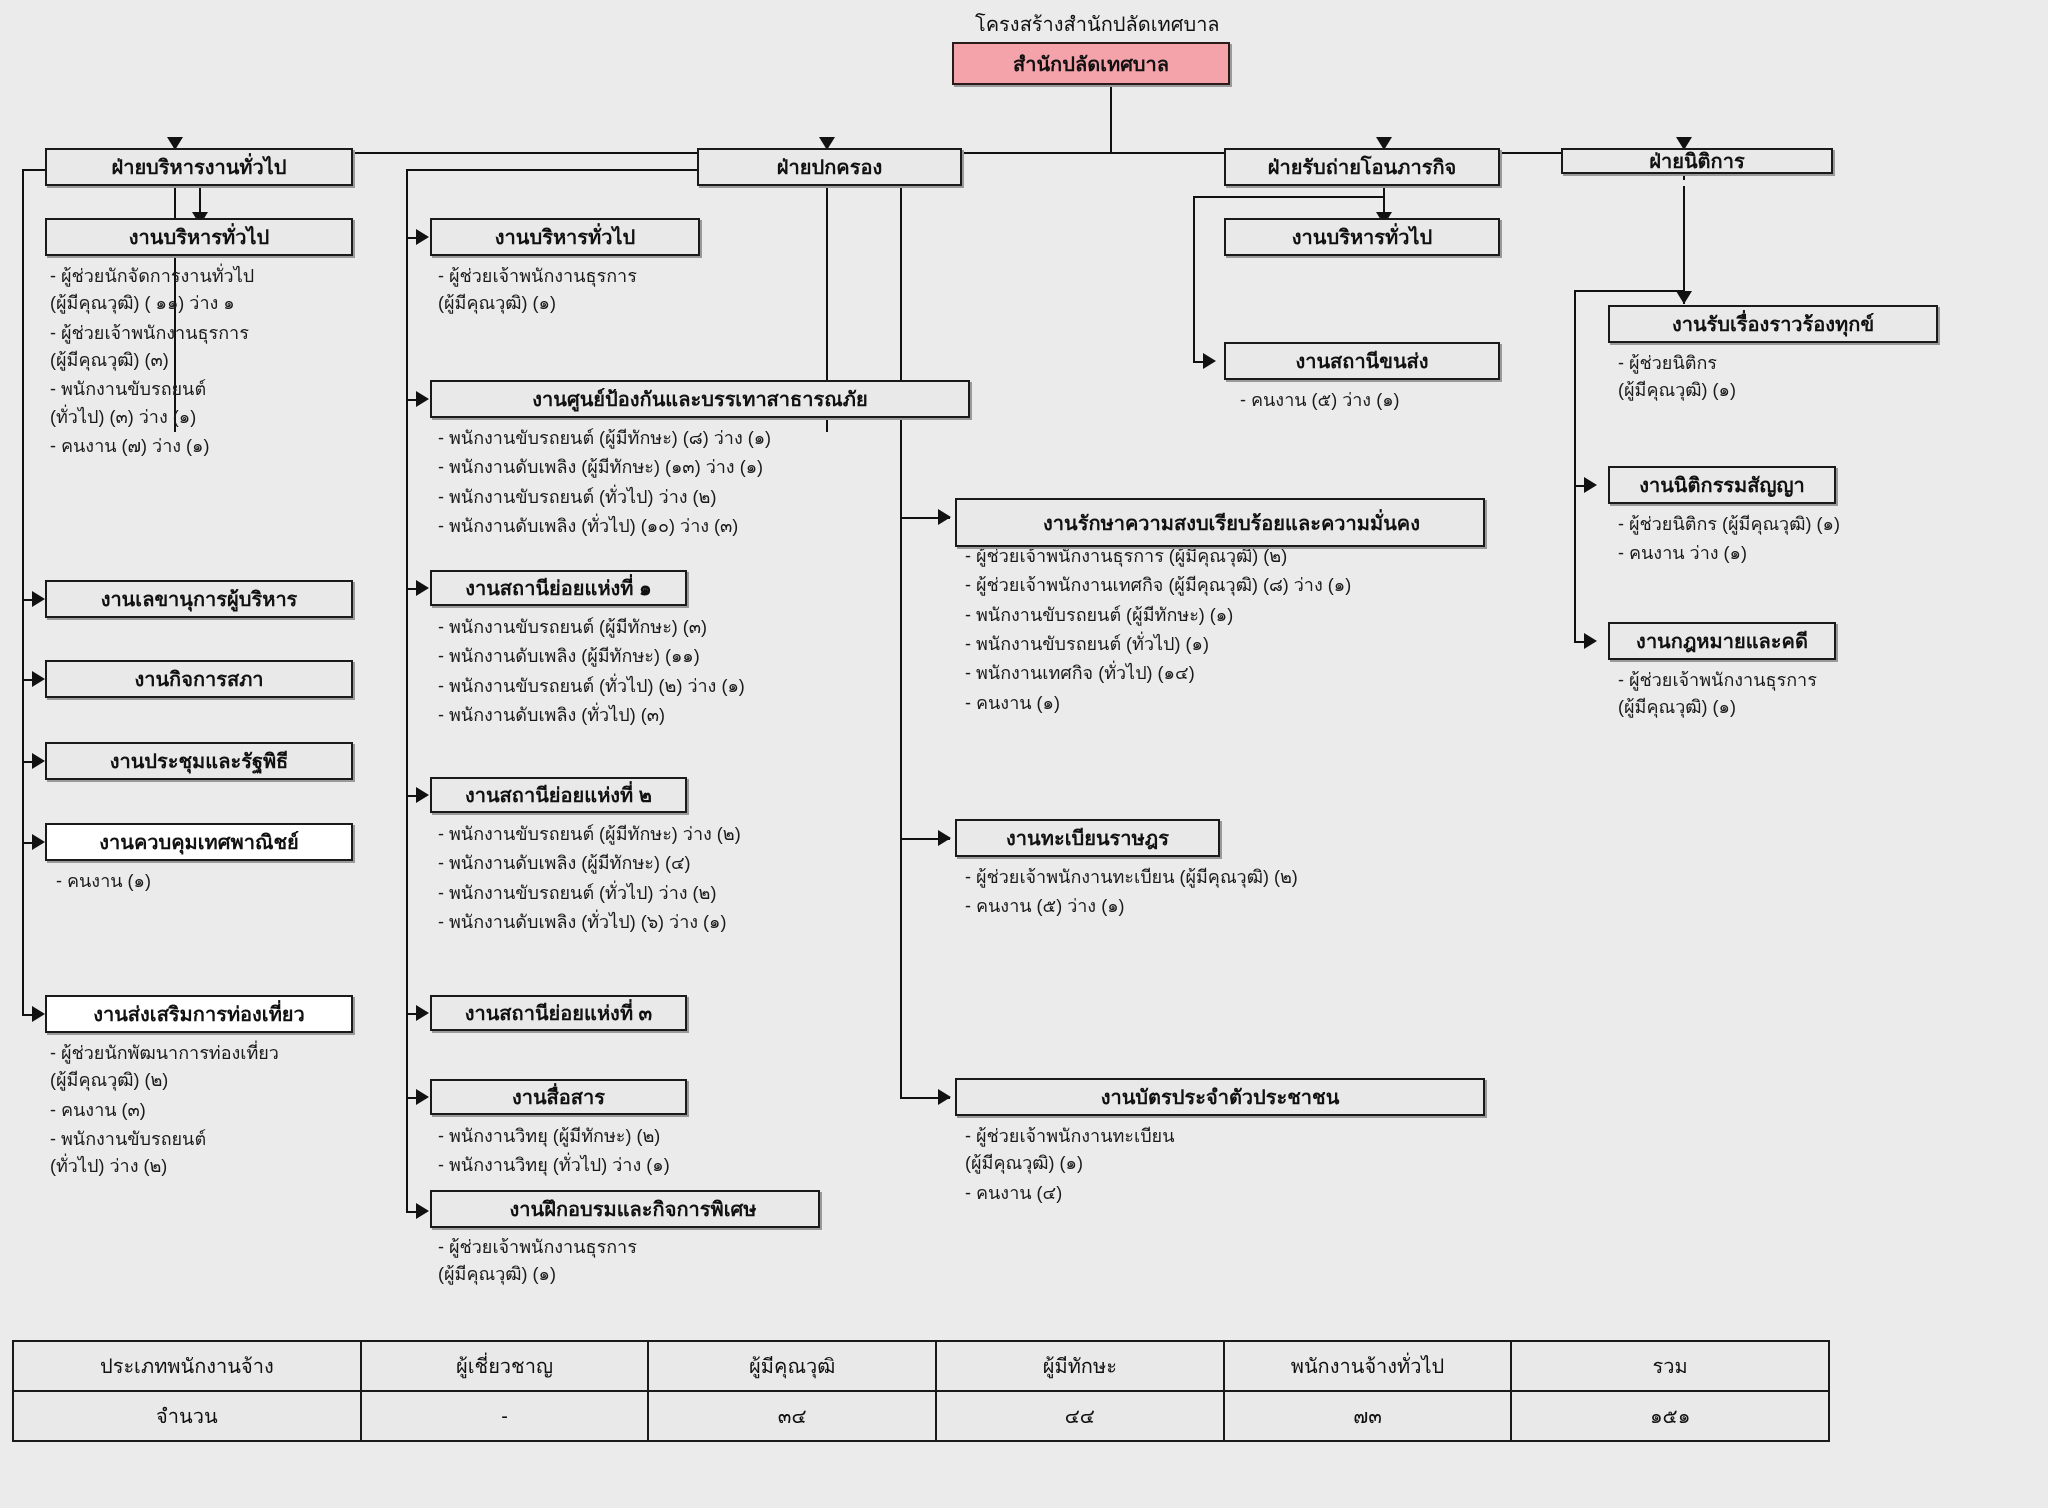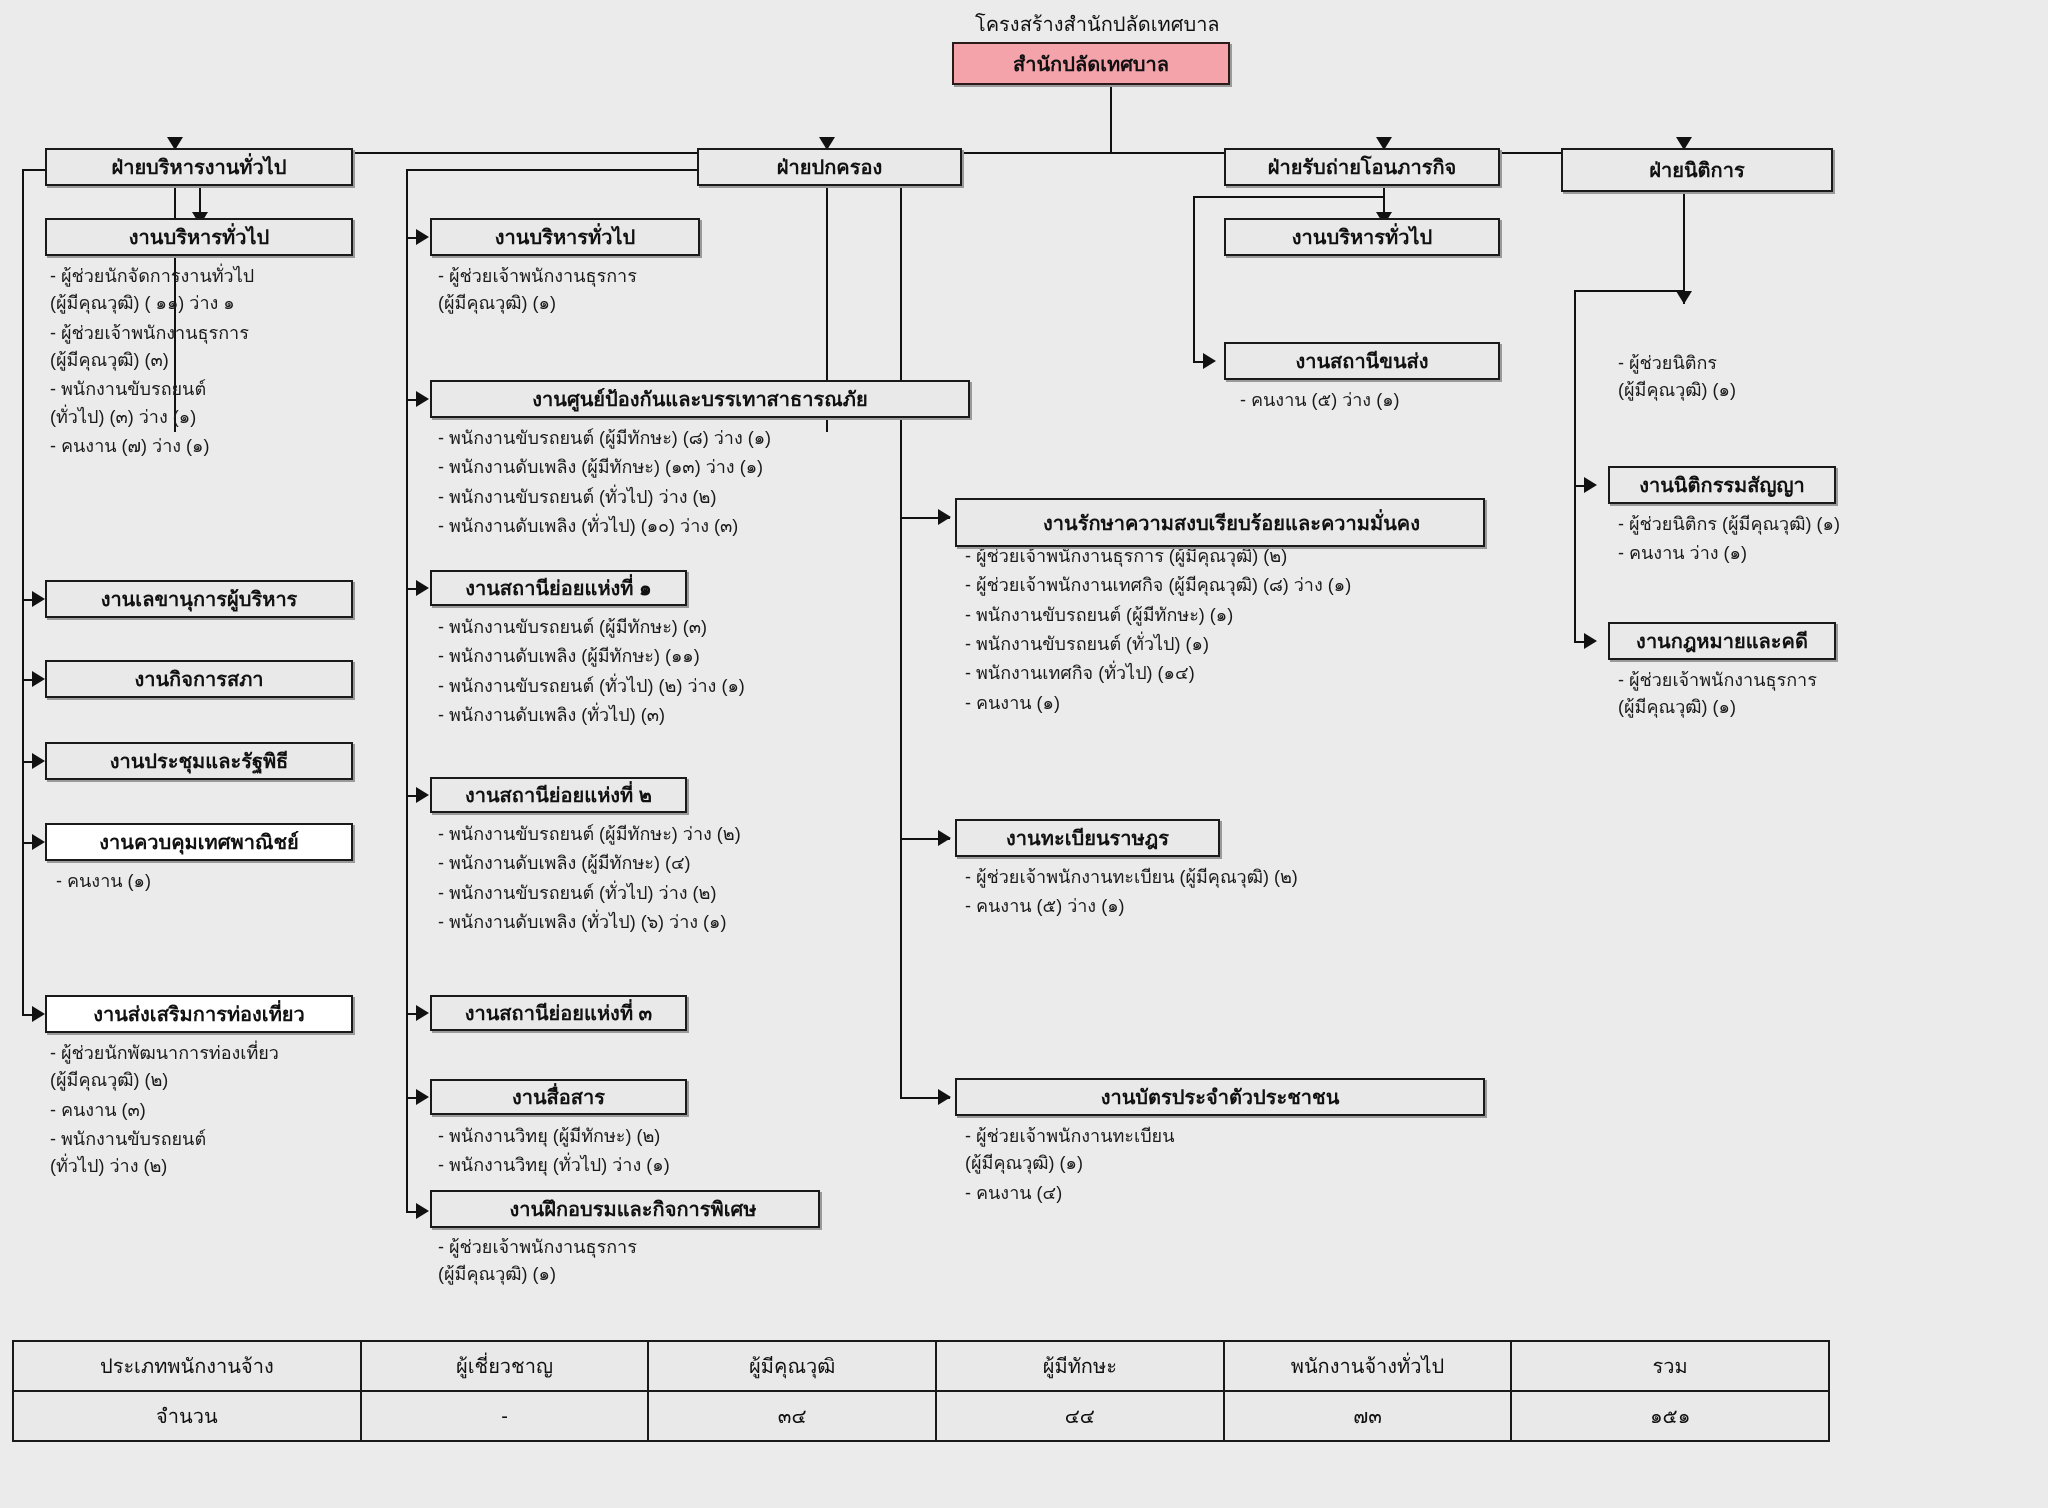--- a/index.html
+++ b/index.html
@@ -107,21 +107,21 @@
   </div>
 
   <div class="box" style="left:697px; top:148px; width:265px; height:38px;">
     <span>ฝ่ายปกครอง</span>
   </div>
 
   <div class="box" style="left:1224px; top:148px; width:276px; height:38px;">
     <span>ฝ่ายรับถ่ายโอนภารกิจ</span>
   </div>
 
-  <div class="box" style="left:1561px; top:148px; width:272px; height:44px;">
+  <div class="box" style="left:1561px; top:148px; width:272px; height:26px;">
     <span>ฝ่ายนิติการ</span>
   </div>
 
   <div class="ln v" style="left:199px; top:186px; height:33px;"></div>
   <div class="arrow-d" style="left:192px; top:212px;"></div>
 
   <div class="ln h" style="left:22px; top:169px; width:24px;"></div>
   <div class="ln v" style="left:22px; top:169px; height:845px;"></div>
 
   <div class="box" style="left:45px; top:218px; width:308px; height:38px;">
@@ -299,20 +299,23 @@
   </div>
   <div class="items" style="left:1240px; top:387px;">
     <div class="li"><span>- คนงาน (๕) ว่าง (๑)</span></div>
   </div>
 
   <div class="ln v" style="left:1683px; top:186px; height:118px;"></div>
   <div class="arrow-d" style="left:1676px; top:291px;"></div>
   <div class="ln h" style="left:1574px; top:290px; width:110px;"></div>
   <div class="ln v" style="left:1574px; top:290px; height:353px;"></div>
 
+  <div class="box" style="left:1608px; top:305px; width:330px; height:38px;">
+    <span>งานรับเรื่องราวร้องทุกข์</span>
+  </div>
   <div class="items" style="left:1618px; top:350px;">
     <div class="li"><span>- ผู้ช่วยนิติกร</span><span class="cont">(ผู้มีคุณวุฒิ) (๑)</span></div>
   </div>
 
   <div class="ln h" style="left:1574px; top:485px; width:20px;"></div>
   <div class="arrow-r" style="left:1584px; top:477px;"></div>
   <div class="box" style="left:1608px; top:466px; width:228px; height:38px;">
     <span>งานนิติกรรมสัญญา</span>
   </div>
   <div class="items" style="left:1618px; top:511px;">

